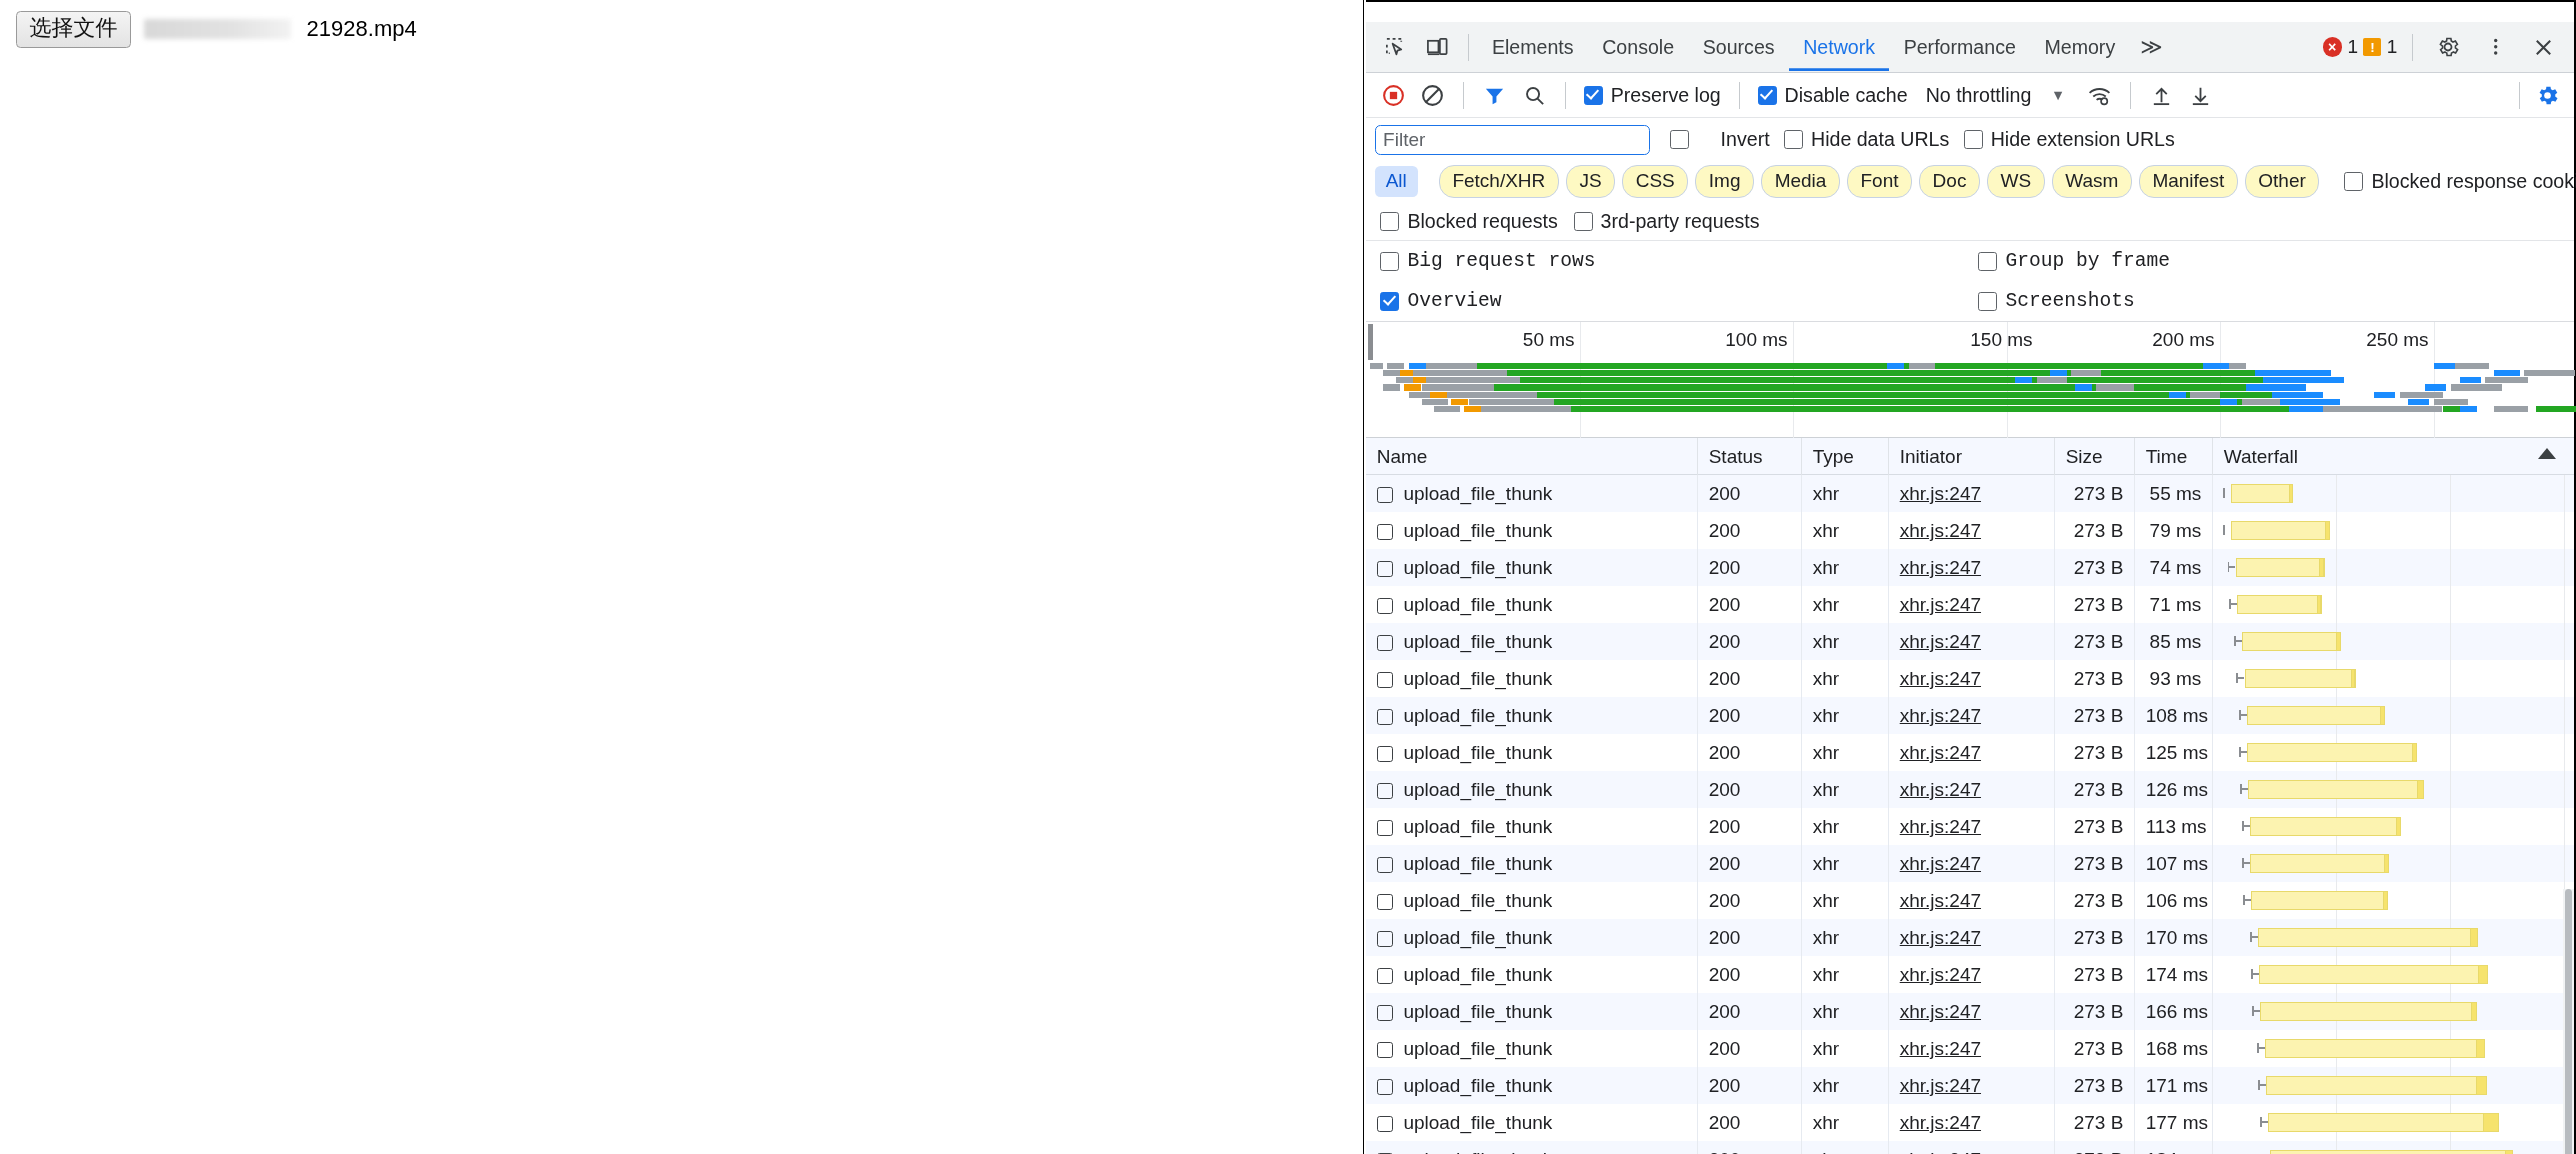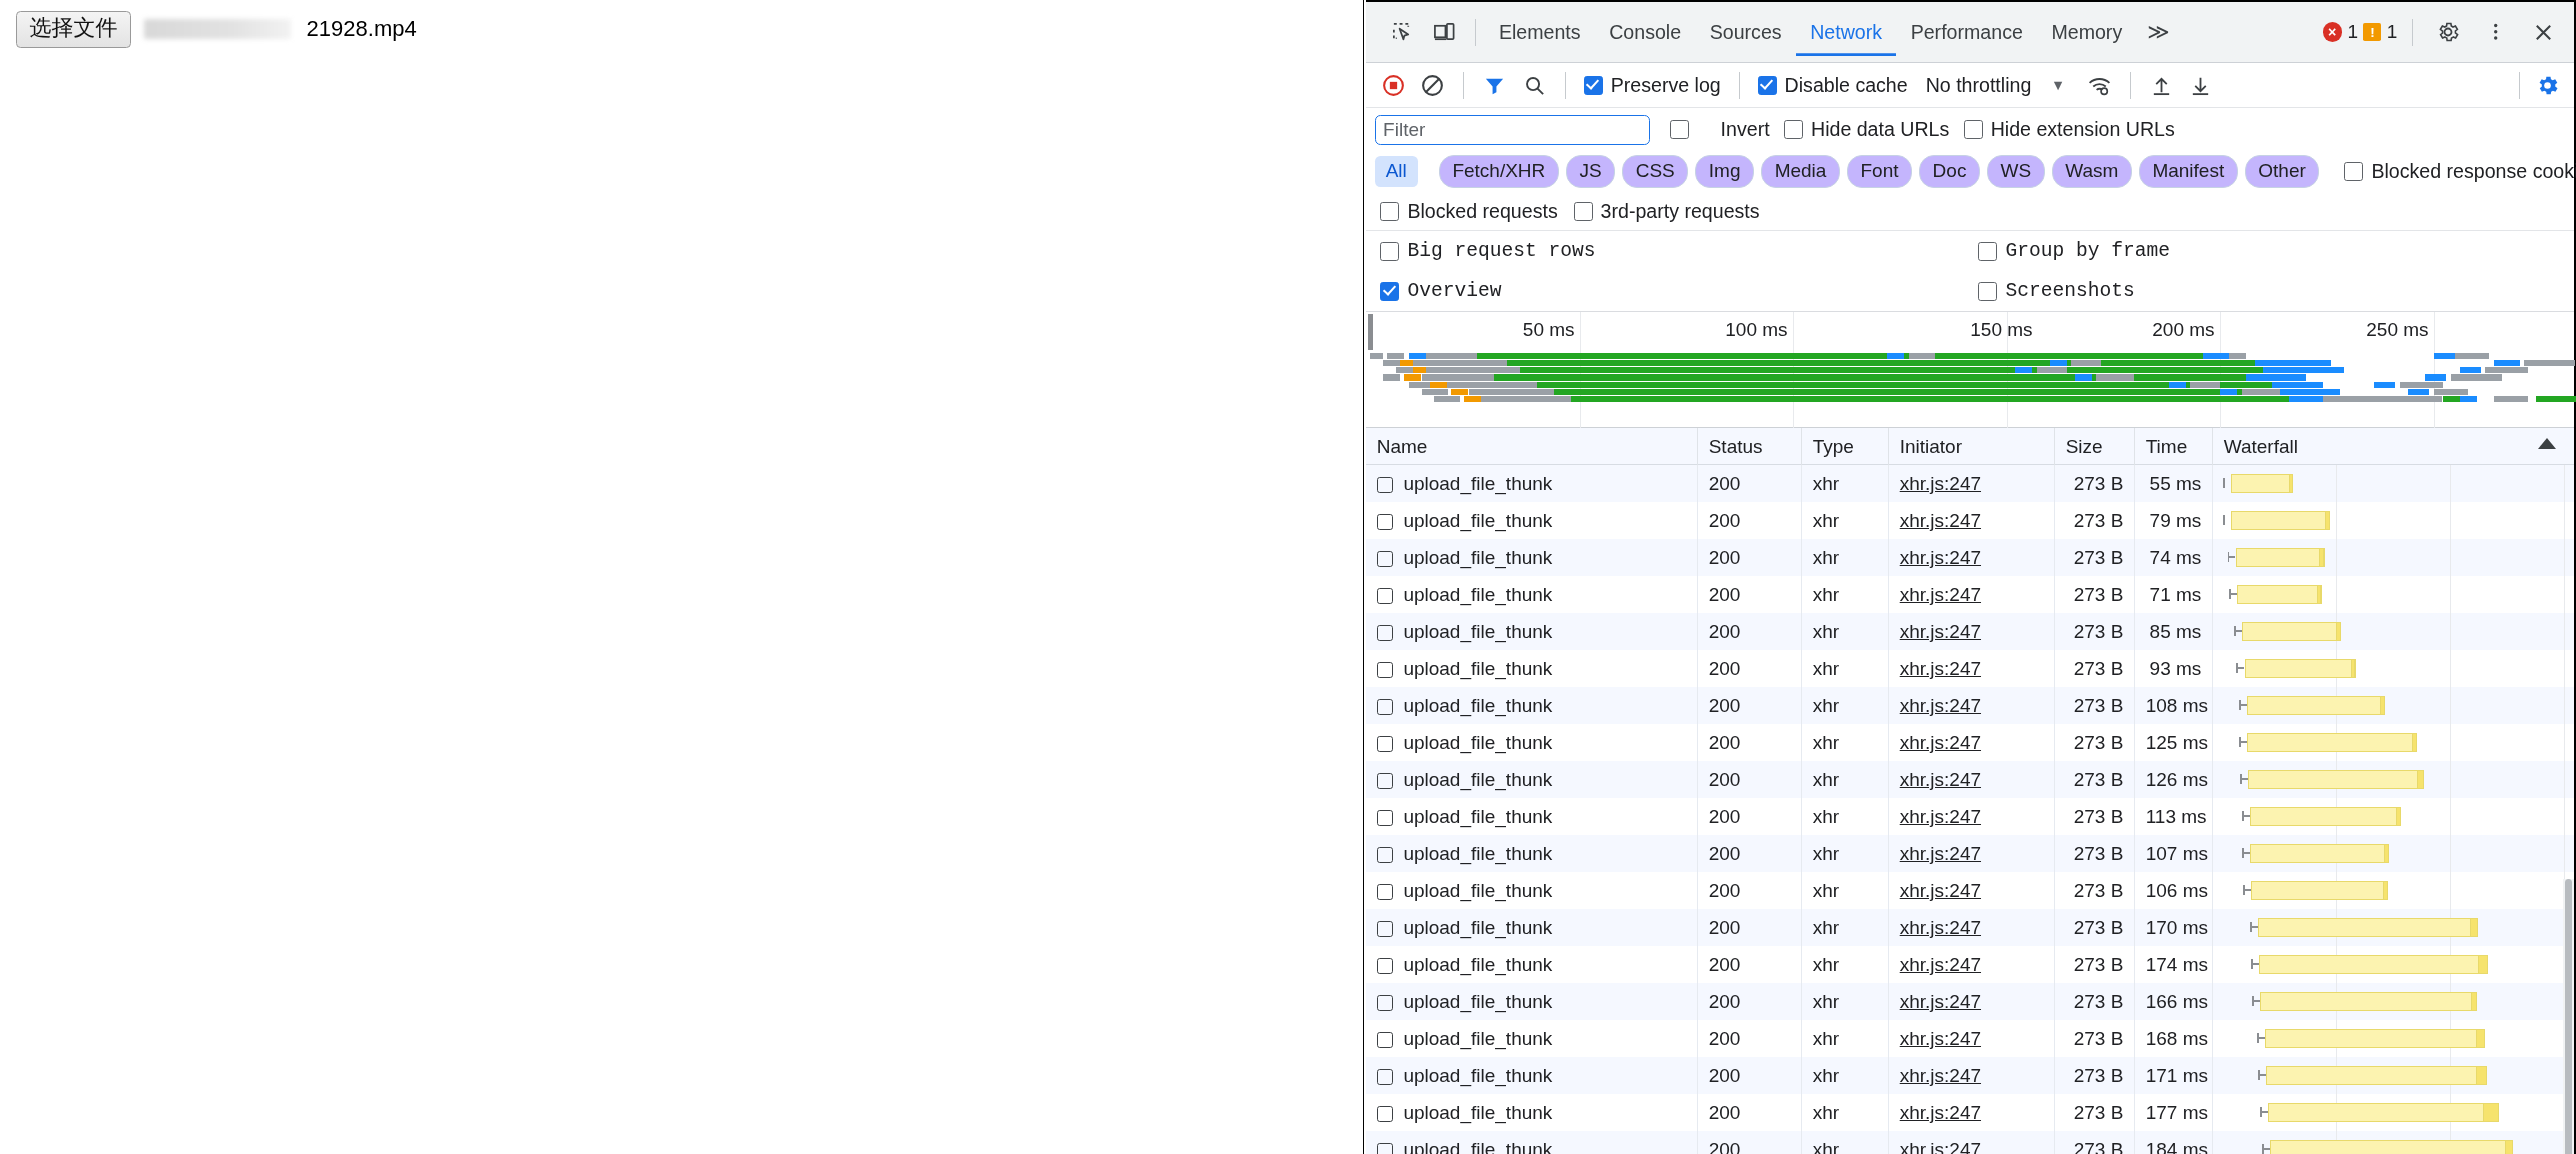--- a/index.html
+++ b/index.html
@@ -52,25 +52,26 @@
     font-size: 19.6px;
     color: #202124;
     border-top: 2.7px solid #000;
     border-right: 2.7px solid #000;
     border-bottom: 2.7px solid #000;
   }
 
   
   .tabstrip {
     display: flex; align-items: center;
-    height: 61px;
+    height: 51px;
     background: #f1f3f4;
     border-bottom: 0.9px solid #cdd1d6;
-    padding-left: 15px;
+    padding-left: 8px;
     position: relative;
+    margin-top: 20px;
   }
   .tb-icon { width: 37px; height: 37px; display:flex; align-items:center; justify-content:center; margin: 0 2.7px; }
   .tab-sep { width: 0.9px; height: 27px; background: #c6cace; margin: 0 9px; }
   .tab {
     padding: 0 14.3px; height: 47px; line-height: 47px;
     font-size: 19.6px; color: #3c4043; white-space: nowrap; cursor: default;
   }
   .tab.active { color: #1a73e8; box-shadow: inset 0 -2.7px 0 #1a73e8; }
   .chev { font-size: 21.4px; color:#3c4043; padding: 0 10.7px; }
   .tabstrip-right { margin-left: auto; display:flex; align-items:center; padding-right: 9px; gap: 5.4px; }
@@ -112,21 +113,21 @@
     padding: 0 7.1px; font-size:19px; color:#5f6368;
     font-family:"Liberation Sans",sans-serif; outline:none; background:#fff;
   }
   .filter-input::placeholder { color:#5f6368; opacity:1; }
 
   
   .chiprow { display:flex; align-items:center; height:41px; padding:0 9px; gap:7.1px; }
   .chip {
     border:0.9px solid #c6d2e4; border-radius:15px;
     padding: 2.7px 12.5px 4.5px 12.5px; font-size:19px; color:#202124;
-    white-space:nowrap; background:#c4b5fd; line-height:1.25;
+    white-space:nowrap; background:#fef9c3; line-height:1.25;
   }
   .chip.all { border:none; background:#d3e3fd; color:#0b57d0; padding: 2.7px 10.7px 4.5px 10.7px; border-radius:5.4px; }
   .chip-sep { width:0.9px; height:23px; background:#d0d4d9; margin: 0 3.6px; }
 
   .row2 { display:flex; align-items:center; height:39px; padding:0 9px; gap:23px; border-bottom:0.9px solid #e3e5e8;}
   .settingsrow { display:flex; align-items:center; height:40px; padding:0 9px; position:relative;}
   .settingsrow .right-col { position:absolute; left: 607px; display:flex; align-items:center; }
   .settings-block { border-bottom:0.9px solid #dadce0;font-family:Liberation Mono, monospace; }
 
   

